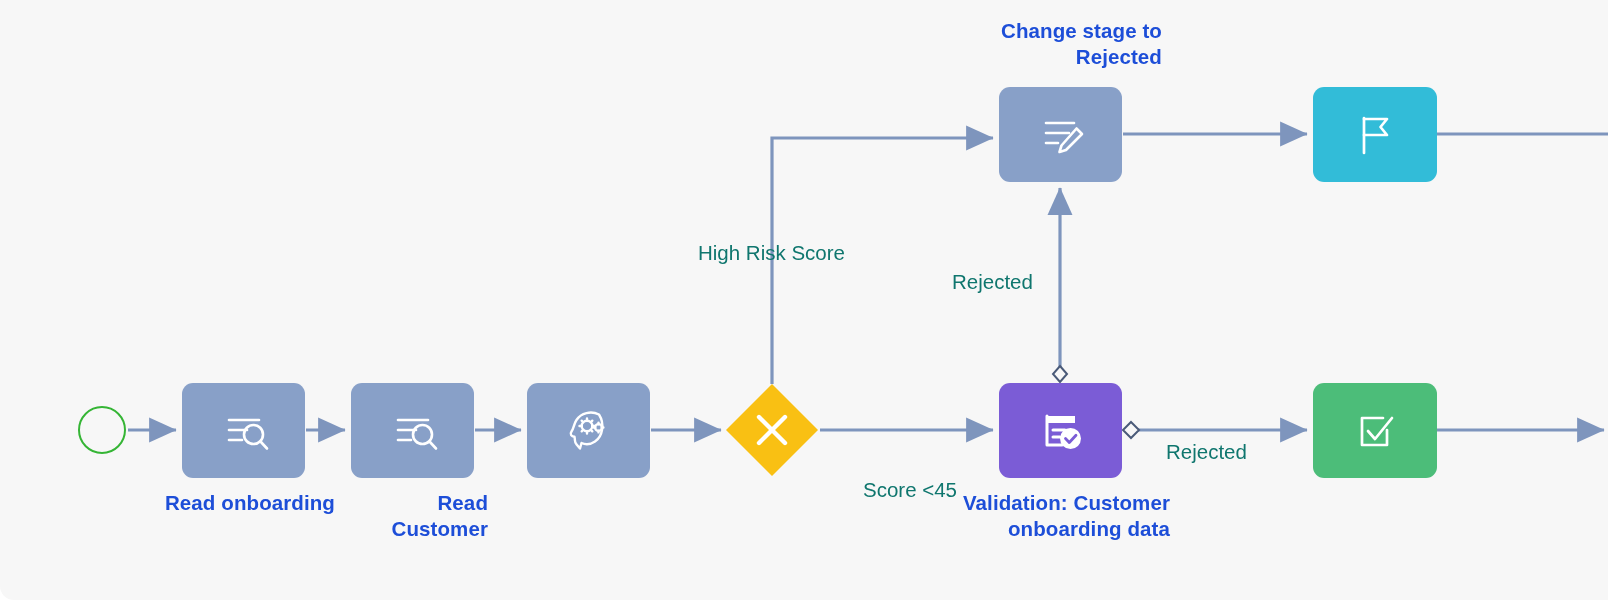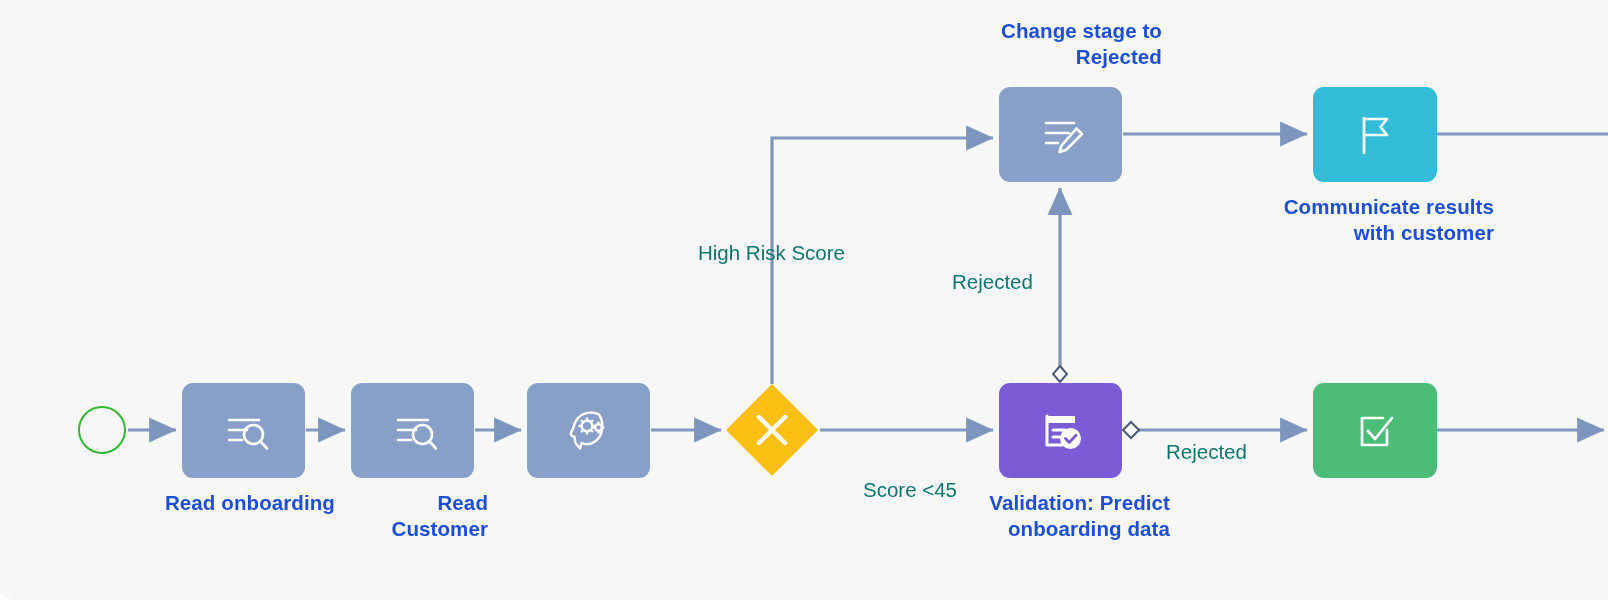--- a/index.html
+++ b/index.html
@@ -176,38 +176,36 @@
   </div>
 
   <div class="node" style="left:1313px; top:87px; width:124px; height:95px; background:#32bcd8;">
     <span>
       <svg width="56" height="56" viewBox="0 0 56 56" fill="none" stroke="#ffffff" stroke-width="2.7" stroke-linecap="round" stroke-linejoin="round">
         <line x1="17" y1="11" x2="17" y2="46"></line>
         <path d="M17,12 H40 L33.5,20 L40,28 H17"></path>
       </svg>
     </span>
   </div>
-  <div class="node-label" style="left:1258px; top:194px; width:236px;">Communicate results
-with customer</div>
 
   <div class="node" style="left:999px; top:383px; width:123px; height:95px; background:#7b5cd6;">
     <span>
       <svg width="58" height="58" viewBox="0 0 58 58" fill="none">
         <g stroke="#ffffff" stroke-width="3" stroke-linecap="round" stroke-linejoin="round" fill="none">
           <path d="M15,14 H43 V21 H15 z" fill="#ffffff" stroke="none"></path>
           <path d="M15,14 V43 H30"></path>
           <line x1="21" y1="28" x2="33" y2="28"></line>
           <line x1="21" y1="35" x2="28" y2="35"></line>
         </g>
         <circle cx="38.5" cy="36.5" r="10.5" fill="#ffffff"></circle>
         <path d="M33.5,36.5 L37.3,40.5 L44,33.2" fill="none" stroke="#7b5cd6" stroke-width="2.8" stroke-linecap="round" stroke-linejoin="round"></path>
       </svg>
     </span>
   </div>
-  <div class="node-label" style="left:952px; top:490px; width:218px;">Validation: Predict
+  <div class="node-label" style="left:952px; top:490px; width:218px;">Validation: Customer
 onboarding data</div>
 
   <div class="node" style="left:1313px; top:383px; width:124px; height:95px; background:#4cbd79;">
     <span>
       <svg width="56" height="56" viewBox="0 0 56 56" fill="none" stroke="#ffffff" stroke-width="2.7" stroke-linecap="round" stroke-linejoin="round">
         <path d="M40,27 V42 H15 V15 H36"></path>
         <path d="M21,28 L28,36 L45,15"></path>
       </svg>
     </span>
   </div>

